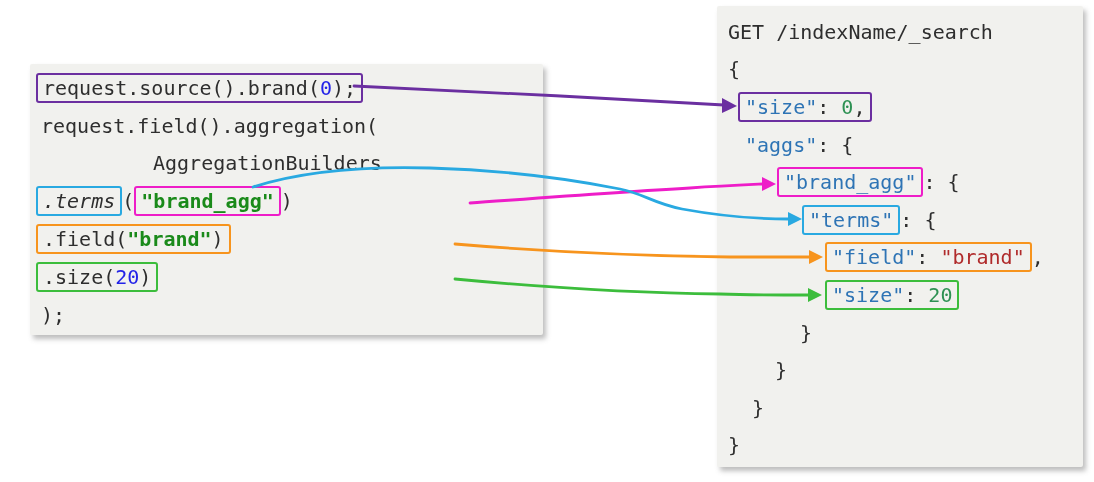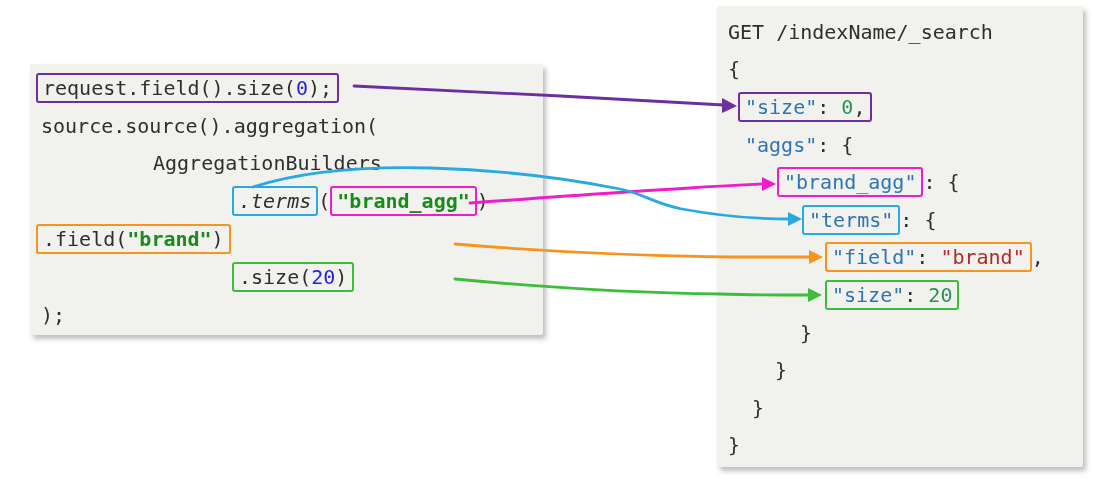--- a/index.html
+++ b/index.html
@@ -36,36 +36,36 @@
   #arrows { position:absolute; left:0; top:0; width:1094px; height:482px; pointer-events:none; }
   #arrows path { fill:none; stroke-width:2.8; stroke-linecap:round; }
 </style>
 </head>
 <body>
 
 <div class="canvas">
 
   <div id="left-panel" class="panel">
     <div class="cl">
-      <span class="hbox b-purple"><span>request.field().size(</span><span class="num-blue">0</span><span>);</span></span>
+      <span class="hbox b-purple"><span>request.source().brand(</span><span class="num-blue">0</span><span>);</span></span>
     </div>
     <div class="cl">
-      <span style="margin-left:5px">source.source().aggregation(</span>
+      <span style="margin-left:5px">request.field().aggregation(</span>
     </div>
     <div class="cl">
       <span style="margin-left:117px">AggregationBuilders</span>
     </div>
     <div class="cl">
-      <span class="hbox b-cyan" style="margin-left:196px"><span class="italic">.terms</span></span><span>(</span><span class="hbox b-magenta"><span class="str-green">"brand_agg"</span></span><span>)</span>
+      <span class="hbox b-cyan" style=""><span class="italic">.terms</span></span><span>(</span><span class="hbox b-magenta"><span class="str-green">"brand_agg"</span></span><span>)</span>
     </div>
     <div class="cl">
       <span class="hbox b-orange" style=""><span>.field(</span><span class="str-green">"brand"</span><span>)</span></span>
     </div>
     <div class="cl">
-      <span class="hbox b-green" style="margin-left:196px"><span>.size(</span><span class="num-blue">20</span><span>)</span></span>
+      <span class="hbox b-green" style=""><span>.size(</span><span class="num-blue">20</span><span>)</span></span>
     </div>
     <div class="cl">
       <span style="margin-left:5px">);</span>
     </div>
   </div>
 
   <div id="right-panel" class="panel">
     <div class="cl">
       <span>GET /indexName/_search</span>
     </div>

